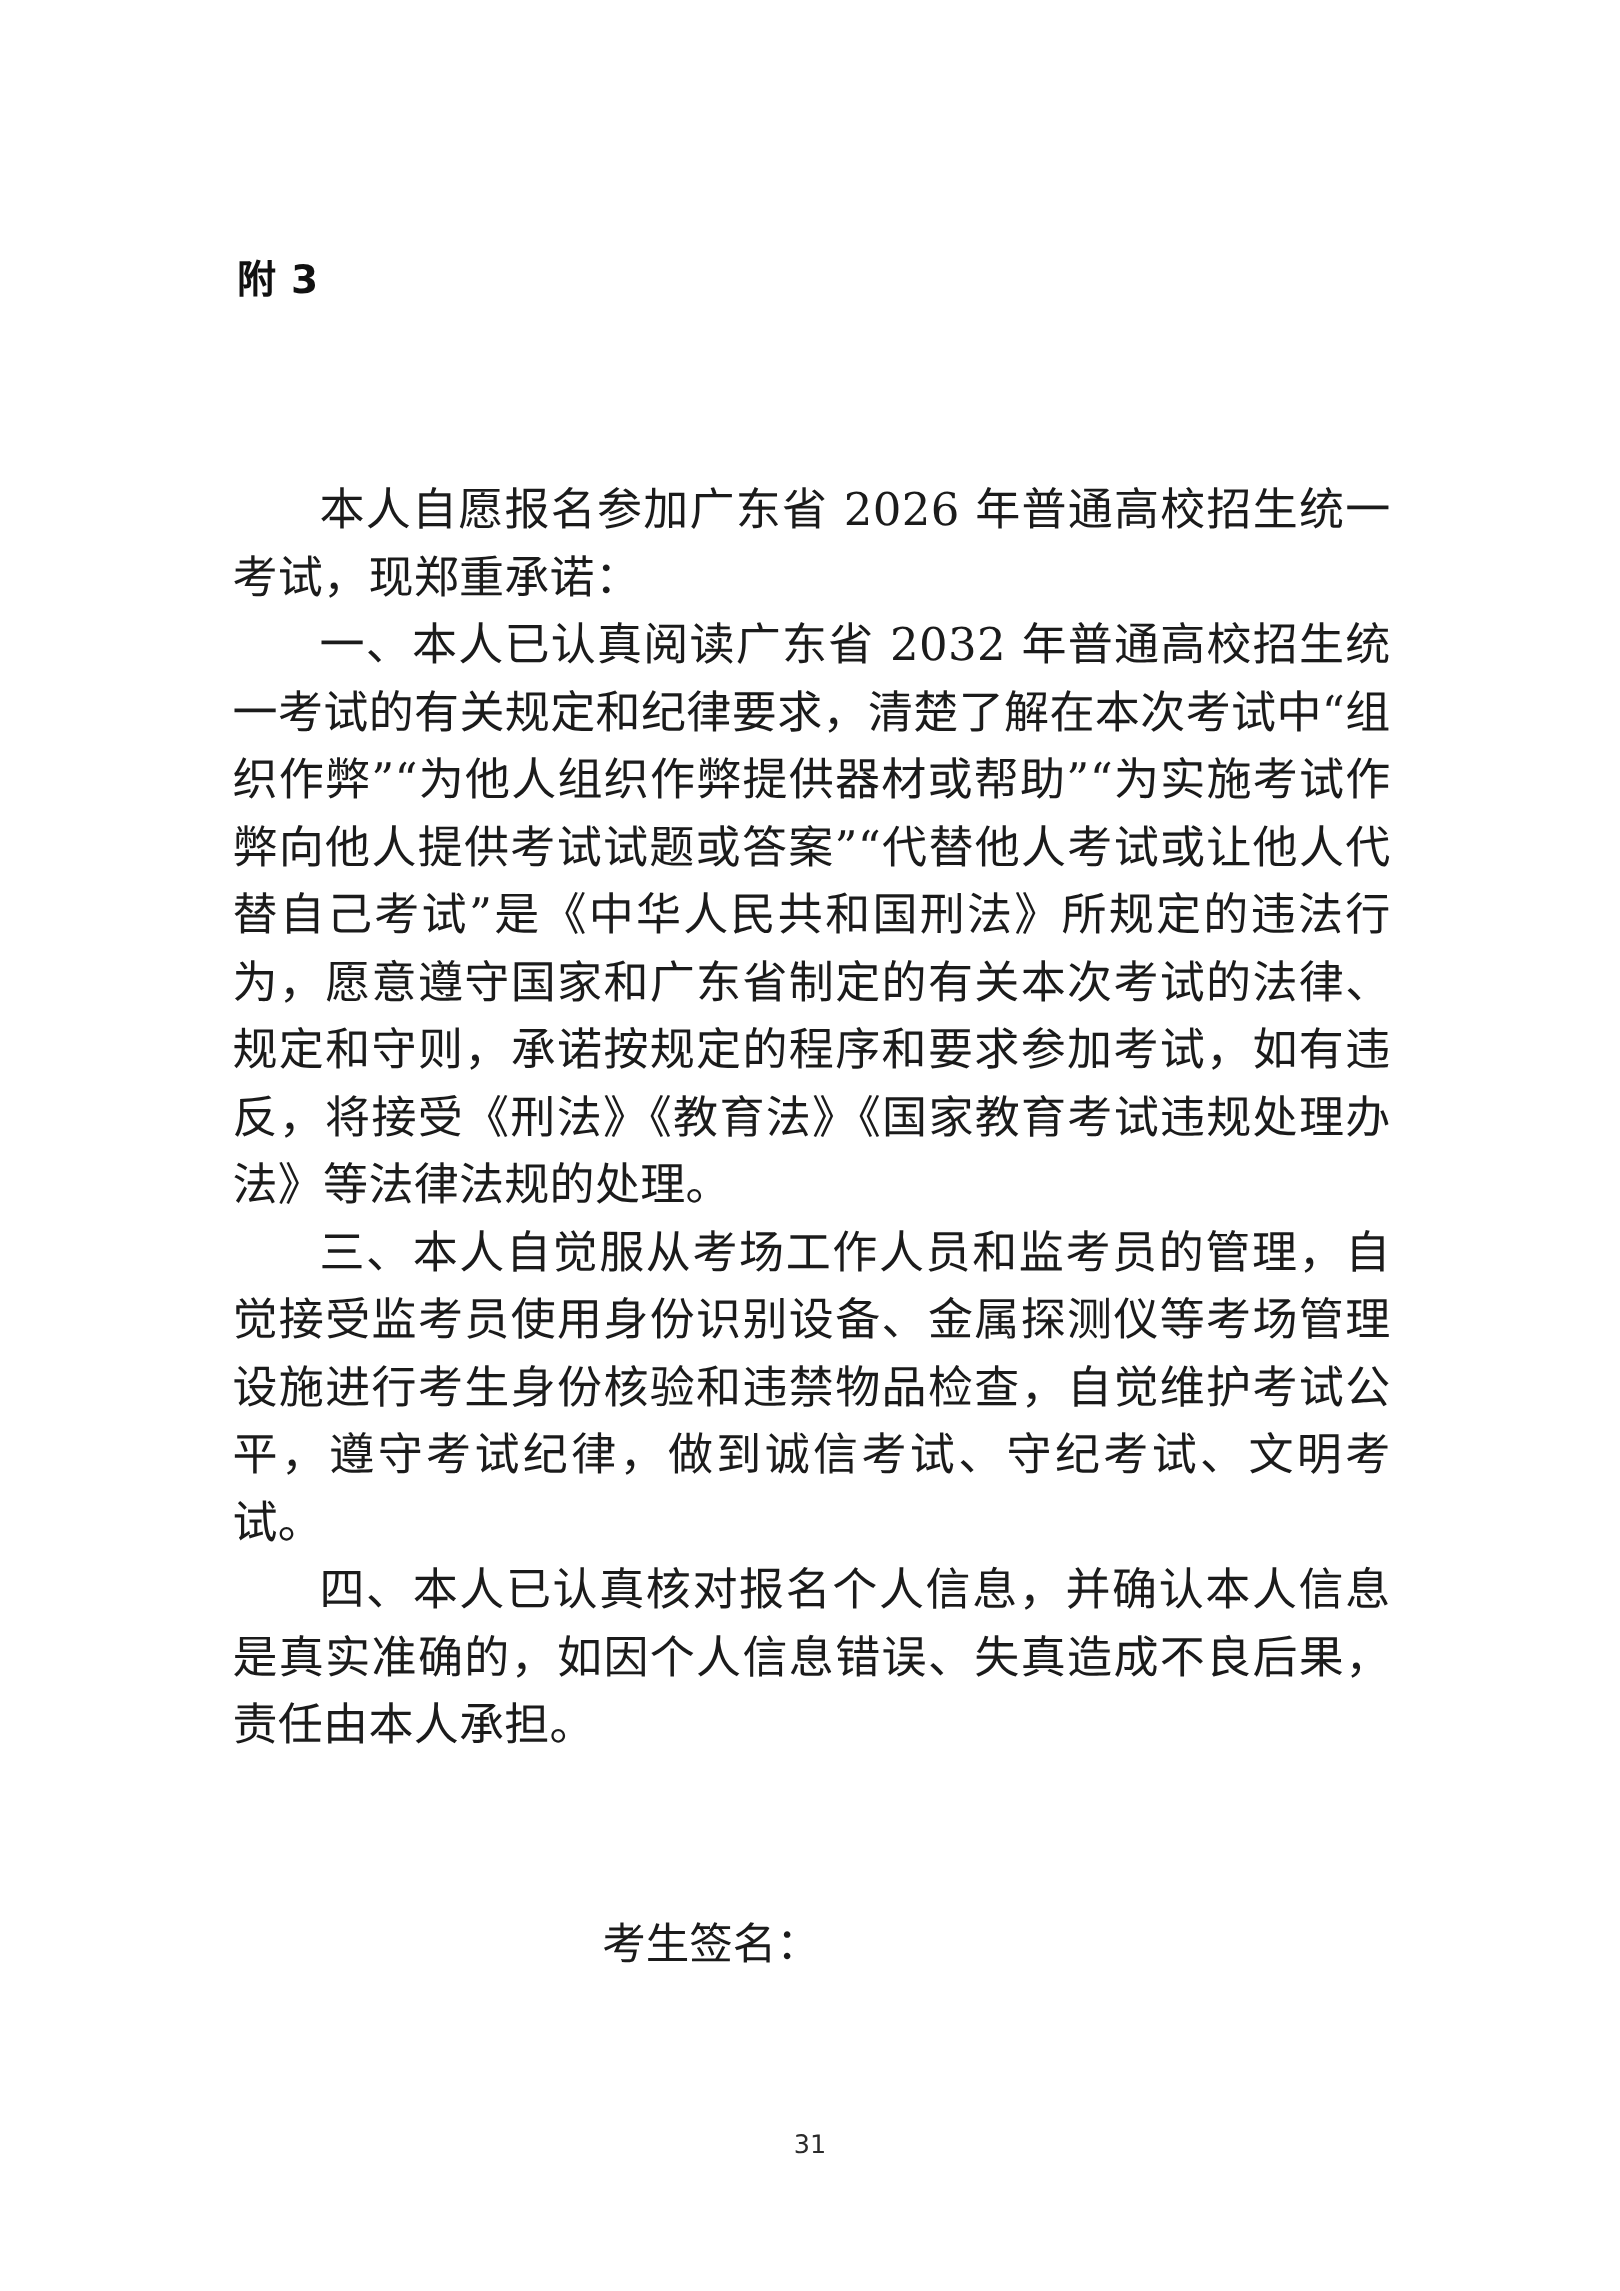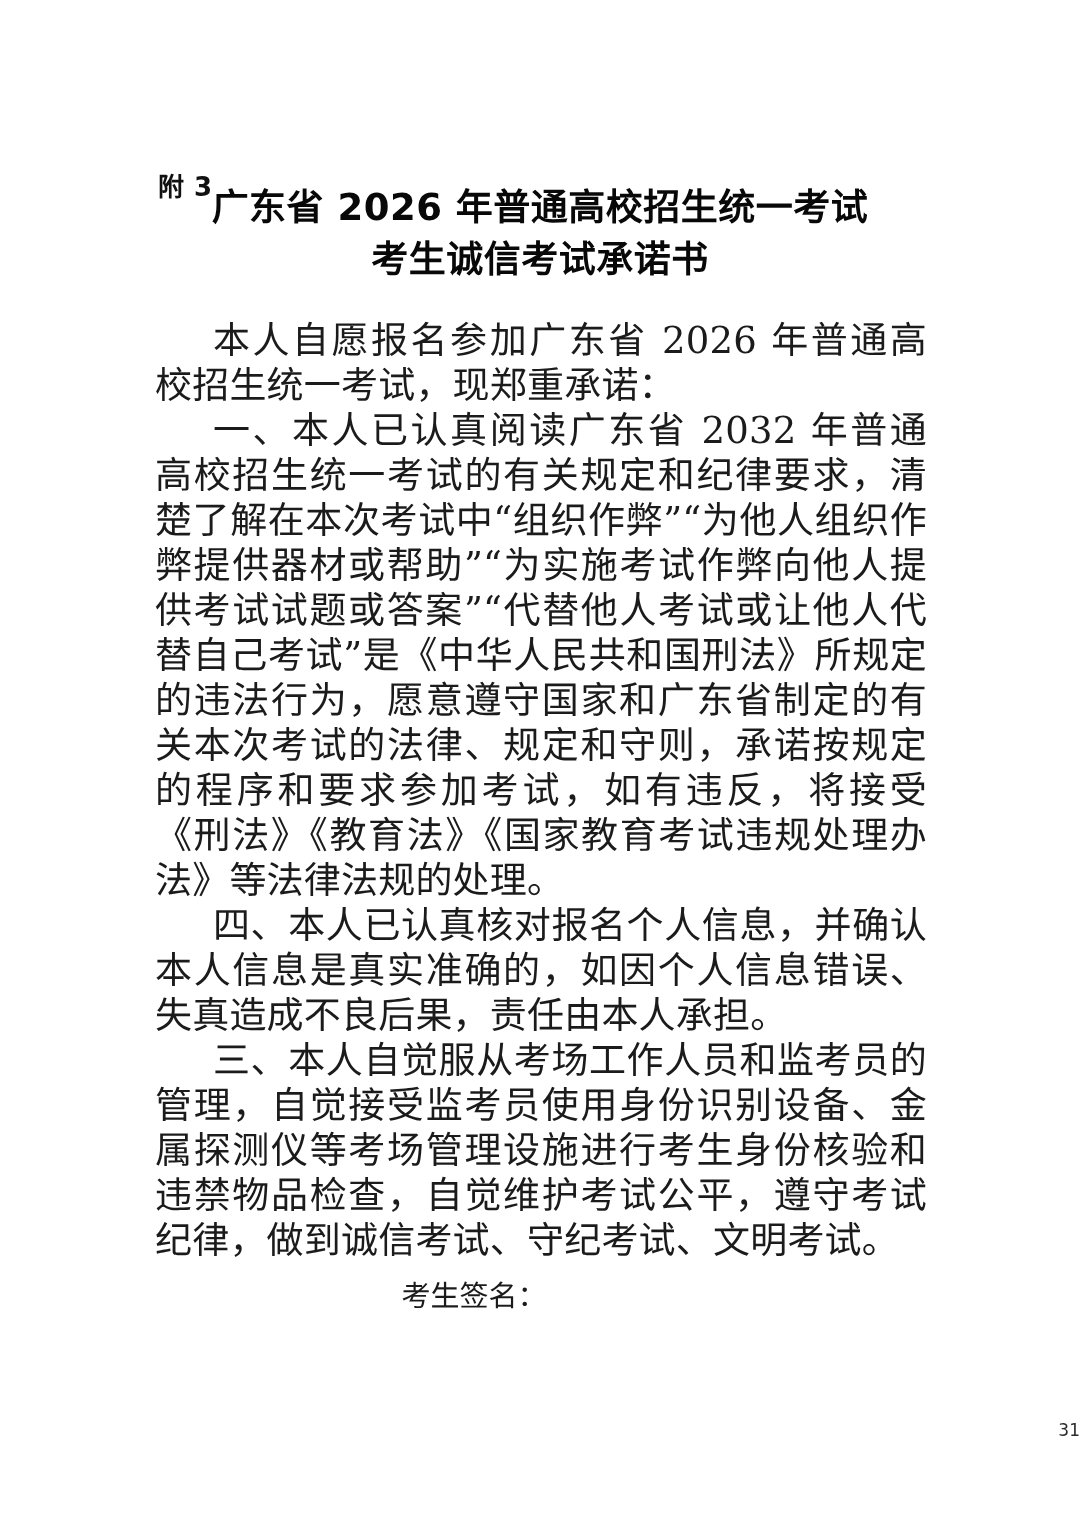--- a/index.html
+++ b/index.html
@@ -58,21 +58,21 @@
   
   .body-block {
     position: absolute;
     left: 155px;
     top: 318px;
     width: 772px;
   }
 
   .para {
     font-family: "DejaVu Serif", "Liberation Serif", serif;
-    font-size: 37px;
+    font-size: 30px;
     line-height: 45px;
     text-align: justify;
     text-justify: inter-character;
     text-indent: 58px;
     margin: 0;
     color: #1b1b1b;
     letter-spacing: 0.2px;
     word-break: break-all;
   }
 
@@ -96,43 +96,39 @@
   .sign-line.date-line {
     padding-right: 128px;
   }
 
   
   .page-number {
     position: absolute;
     left: 0;
     top: 1420px;
     width: 1080px;
-    text-align: right;
+    text-align: center;
     font-family: "DejaVu Sans", "Liberation Sans", sans-serif;
     font-size: 17px;
     color: #2b2b2b;
   }
 </style>
 </head>
 <body>
 
 <div class="page">
 
   <div class="attach-label">附 3</div>
 
-  <div class="doc-title">
-    <span class="title-line">广东省 2026 年普通高校招生统一考试</span>
-    <span class="title-line">考生诚信考试承诺书</span>
-  </div>
 
   <div class="body-block">
     <p class="para">本人自愿报名参加广东省 2026 年普通高校招生统一考试，现郑重承诺：</p>
     <p class="para">一、本人已认真阅读广东省 2032 年普通高校招生统一考试的有关规定和纪律要求，清楚了解在本次考试中“组织作弊”“为他人组织作弊提供器材或帮助”“为实施考试作弊向他人提供考试试题或答案”“代替他人考试或让他人代替自己考试”是《中华人民共和国刑法》所规定的违法行为，愿意遵守国家和广东省制定的有关本次考试的法律、规定和守则，承诺按规定的程序和要求参加考试，如有违反，将接受《刑法》《教育法》《国家教育考试违规处理办法》等法律法规的处理。</p>
+    <p class="para">三、本人自觉服从考场工作人员和监考员的管理，自觉接受监考员使用身份识别设备、金属探测仪等考场管理设施进行考生身份核验和违禁物品检查，自觉维护考试公平，遵守考试纪律，做到诚信考试、守纪考试、文明考试。</p>
     <p class="para">四、本人已认真核对报名个人信息，并确认本人信息是真实准确的，如因个人信息错误、失真造成不良后果，责任由本人承担。</p>
-    <p class="para">三、本人自觉服从考场工作人员和监考员的管理，自觉接受监考员使用身份识别设备、金属探测仪等考场管理设施进行考生身份核验和违禁物品检查，自觉维护考试公平，遵守考试纪律，做到诚信考试、守纪考试、文明考试。</p>
   </div>
 
   <div class="sign-block">
     <span class="sign-line">考生签名：</span>
   </div>
 
   <div class="page-number">31</div>
 
 </div>
 

